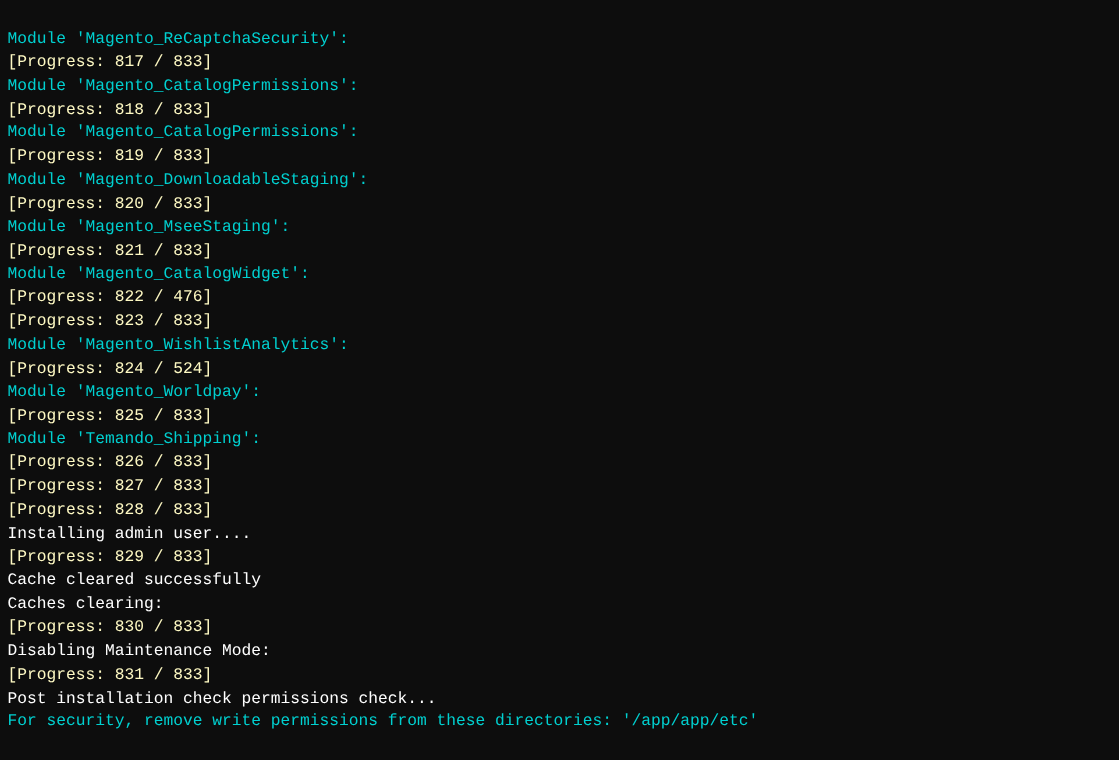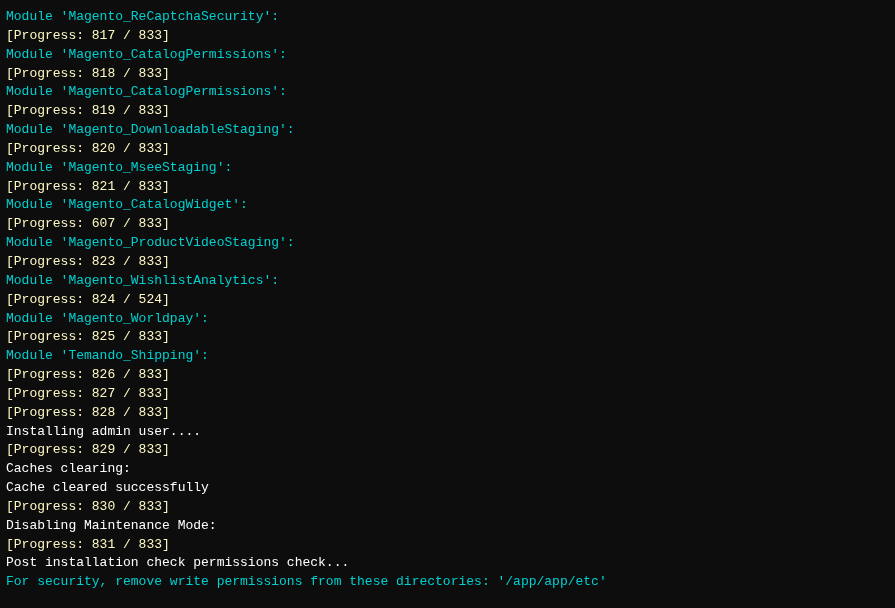--- a/index.html
+++ b/index.html
@@ -12,21 +12,21 @@
       font-family: 'Courier New', Courier, monospace;
       font-size: 13px;
       width: 895px;
       height: 608px;
       overflow: hidden;
     }
     #terminal {
       background-color: #0d0d0d;
       width: 895px;
       height: 608px;
-      padding: 8px 6px;
+      padding: 22px 6px;
       overflow: hidden;
       line-height: 1.45;
     }
     .line {
       white-space: pre;
       display: block;
     }
     .cyan { color: #00d0d0; }
     .white { color: #ffffff; }
     .progress { color: #fef9c3; }
@@ -39,33 +39,32 @@
     <span class="line progress">[Progress: 817 / 833]</span>
     <span class="line cyan">Module 'Magento_CatalogPermissions':</span>
     <span class="line progress">[Progress: 818 / 833]</span>
     <span class="line cyan">Module 'Magento_CatalogPermissions':</span>
     <span class="line progress">[Progress: 819 / 833]</span>
     <span class="line cyan">Module 'Magento_DownloadableStaging':</span>
     <span class="line progress">[Progress: 820 / 833]</span>
     <span class="line cyan">Module 'Magento_MseeStaging':</span>
     <span class="line progress">[Progress: 821 / 833]</span>
     <span class="line cyan">Module 'Magento_CatalogWidget':</span>
-    <span class="line progress">[Progress: 607 / 833]</span>
-    <span class="line cyan">Module 'Magento_ProductVideoStaging':</span>
+    <span class="line progress">[Progress: 822 / 476]</span>
     <span class="line progress">[Progress: 823 / 833]</span>
     <span class="line cyan">Module 'Magento_WishlistAnalytics':</span>
     <span class="line progress">[Progress: 824 / 524]</span>
     <span class="line cyan">Module 'Magento_Worldpay':</span>
     <span class="line progress">[Progress: 825 / 833]</span>
     <span class="line cyan">Module 'Temando_Shipping':</span>
     <span class="line progress">[Progress: 826 / 833]</span>
     <span class="line progress">[Progress: 827 / 833]</span>
     <span class="line progress">[Progress: 828 / 833]</span>
     <span class="line white">Installing admin user....</span>
     <span class="line progress">[Progress: 829 / 833]</span>
+    <span class="line white">Cache cleared successfully</span>
     <span class="line white">Caches clearing:</span>
-    <span class="line white">Cache cleared successfully</span>
     <span class="line progress">[Progress: 830 / 833]</span>
     <span class="line white">Disabling Maintenance Mode:</span>
     <span class="line progress">[Progress: 831 / 833]</span>
     <span class="line white">Post installation check permissions check...</span>
     <span class="line cyan">For security, remove write permissions from these directories: '/app/app/etc'</span>
   </div>
 
 </body></html>

